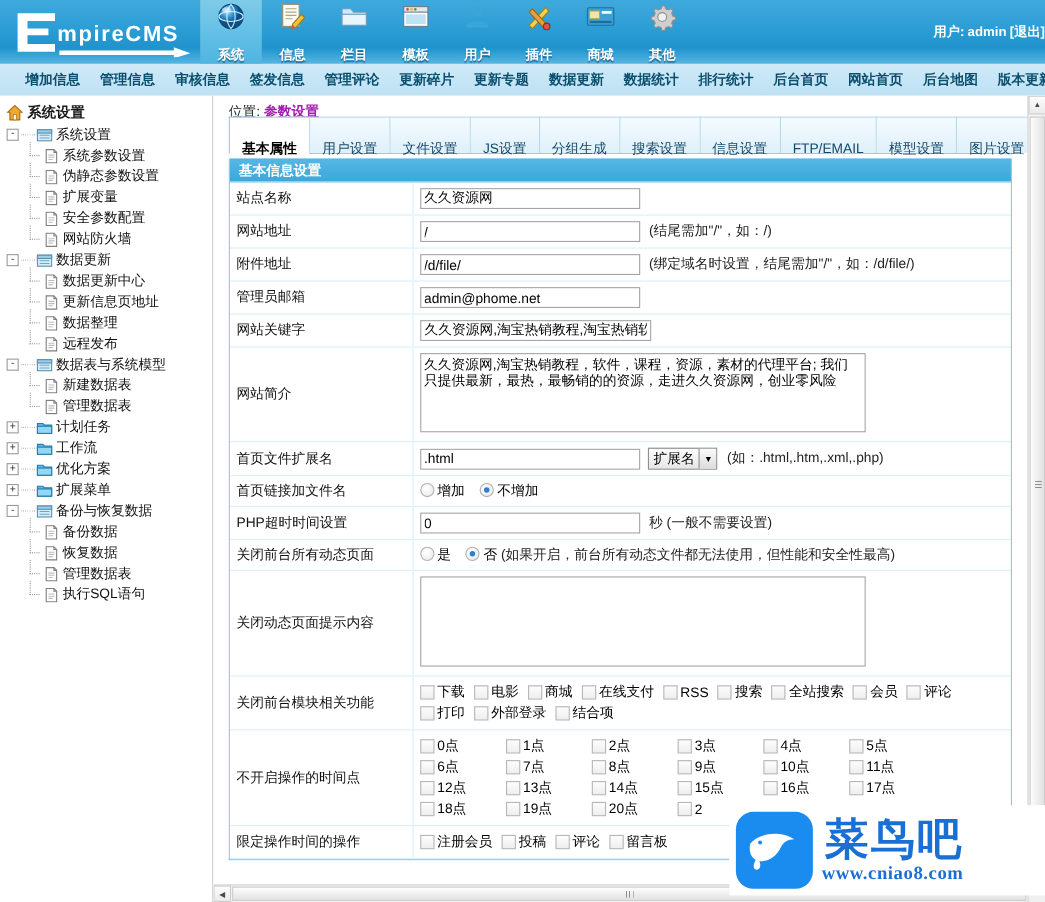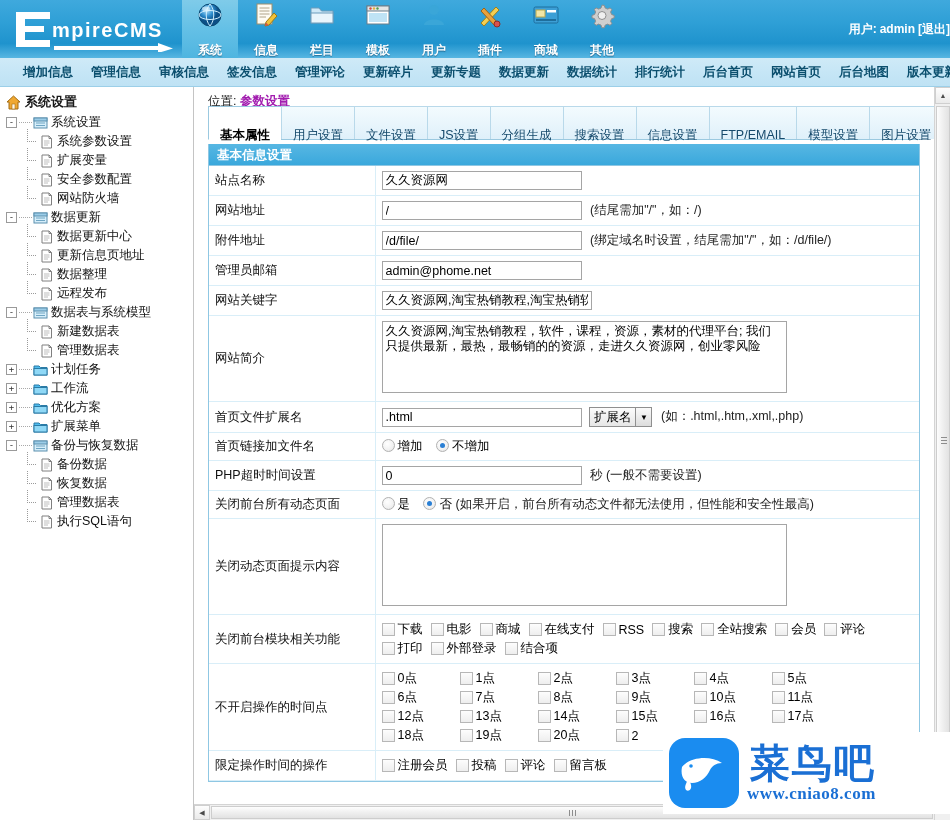--- a/index.html
+++ b/index.html
@@ -444,20 +444,31 @@
         </div>
         <div class="tnode lvl2">
           <span class="elbow"></span>
           <svg class="ico" viewBox="0 0 15 14">
             <path d="M3 1 L10 1 L12.5 3.5 L12.5 13 L3 13 Z" fill="#ffffff" stroke="#7f7f7f"></path>
             <path d="M10 1 L10 3.5 L12.5 3.5" fill="none" stroke="#7f7f7f"></path>
             <line x1="5" y1="6" x2="10.5" y2="6" stroke="#bdbdbd"></line>
             <line x1="5" y1="8" x2="10.5" y2="8" stroke="#bdbdbd"></line>
             <line x1="5" y1="10" x2="9" y2="10" stroke="#bdbdbd"></line>
           </svg>
+          <span class="lbl">伪静态参数设置</span>
+        </div>
+        <div class="tnode lvl2">
+          <span class="elbow"></span>
+          <svg class="ico" viewBox="0 0 15 14">
+            <path d="M3 1 L10 1 L12.5 3.5 L12.5 13 L3 13 Z" fill="#ffffff" stroke="#7f7f7f"></path>
+            <path d="M10 1 L10 3.5 L12.5 3.5" fill="none" stroke="#7f7f7f"></path>
+            <line x1="5" y1="6" x2="10.5" y2="6" stroke="#bdbdbd"></line>
+            <line x1="5" y1="8" x2="10.5" y2="8" stroke="#bdbdbd"></line>
+            <line x1="5" y1="10" x2="9" y2="10" stroke="#bdbdbd"></line>
+          </svg>
           <span class="lbl">扩展变量</span>
         </div>
         <div class="tnode lvl2">
           <span class="elbow"></span>
           <svg class="ico" viewBox="0 0 15 14">
             <path d="M3 1 L10 1 L12.5 3.5 L12.5 13 L3 13 Z" fill="#ffffff" stroke="#7f7f7f"></path>
             <path d="M10 1 L10 3.5 L12.5 3.5" fill="none" stroke="#7f7f7f"></path>
             <line x1="5" y1="6" x2="10.5" y2="6" stroke="#bdbdbd"></line>
             <line x1="5" y1="8" x2="10.5" y2="8" stroke="#bdbdbd"></line>
             <line x1="5" y1="10" x2="9" y2="10" stroke="#bdbdbd"></line>

